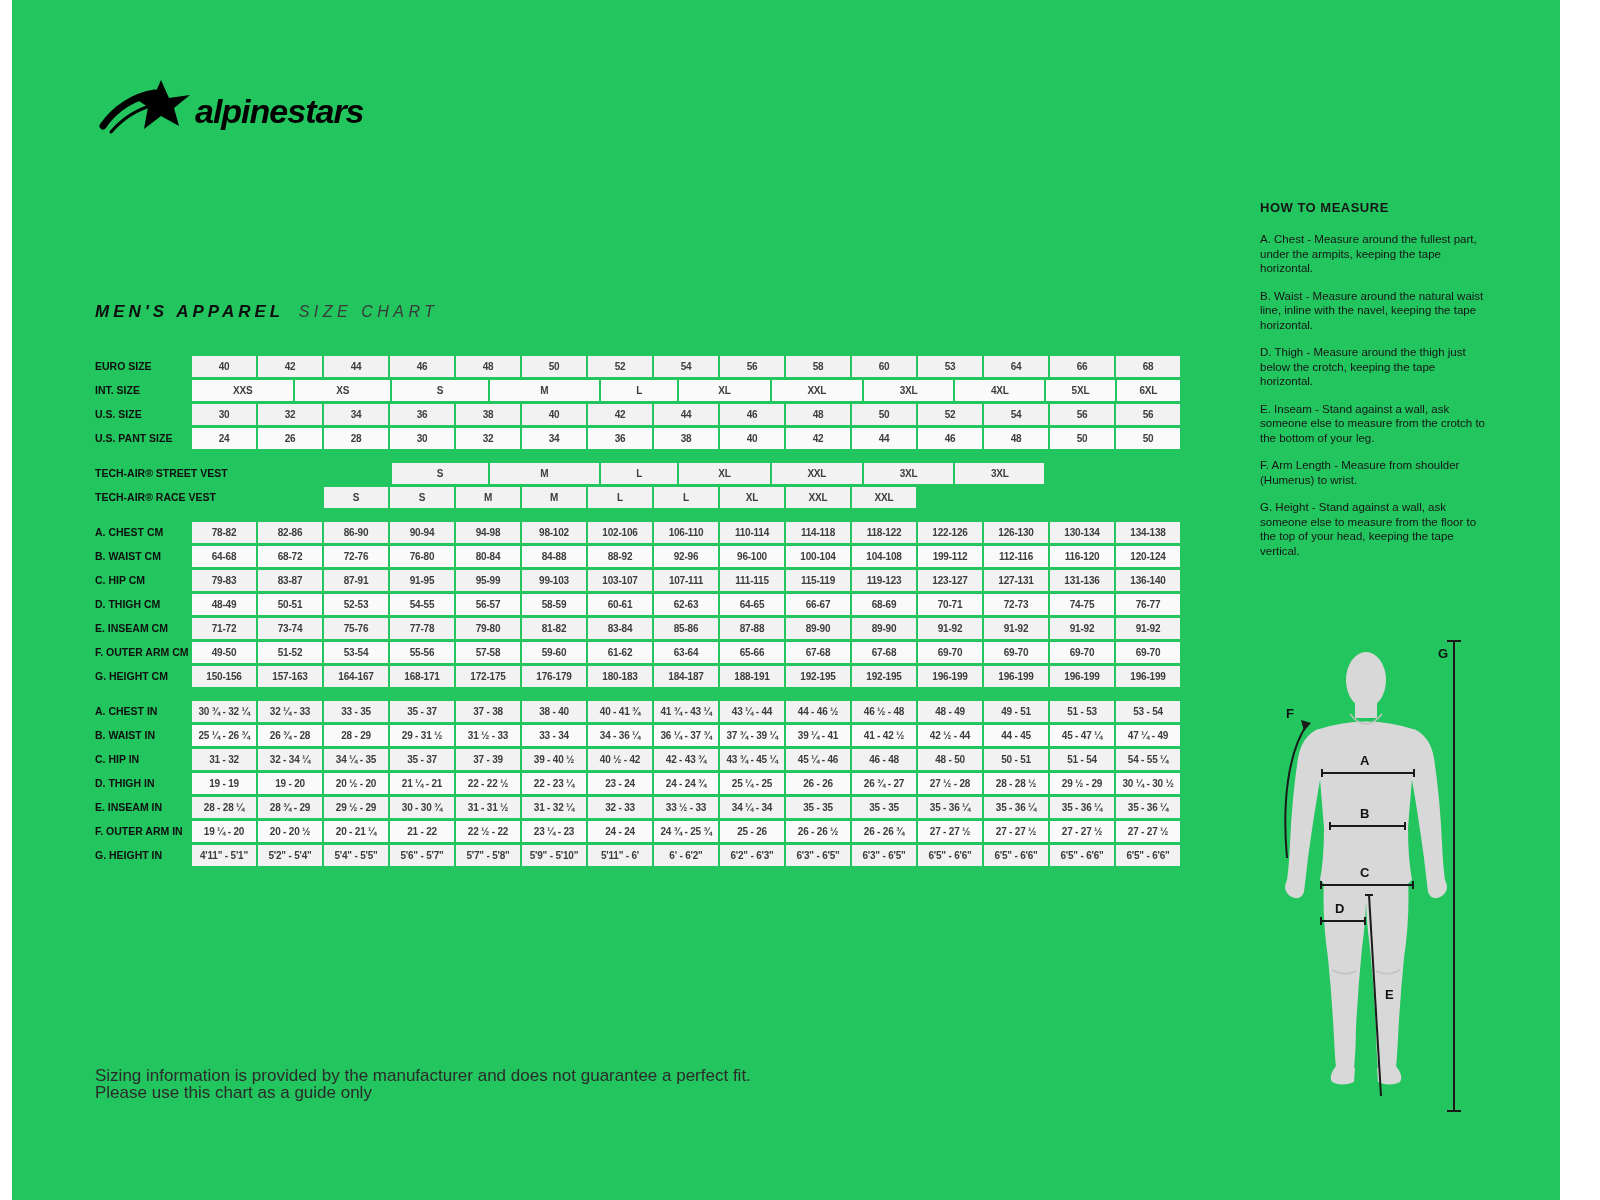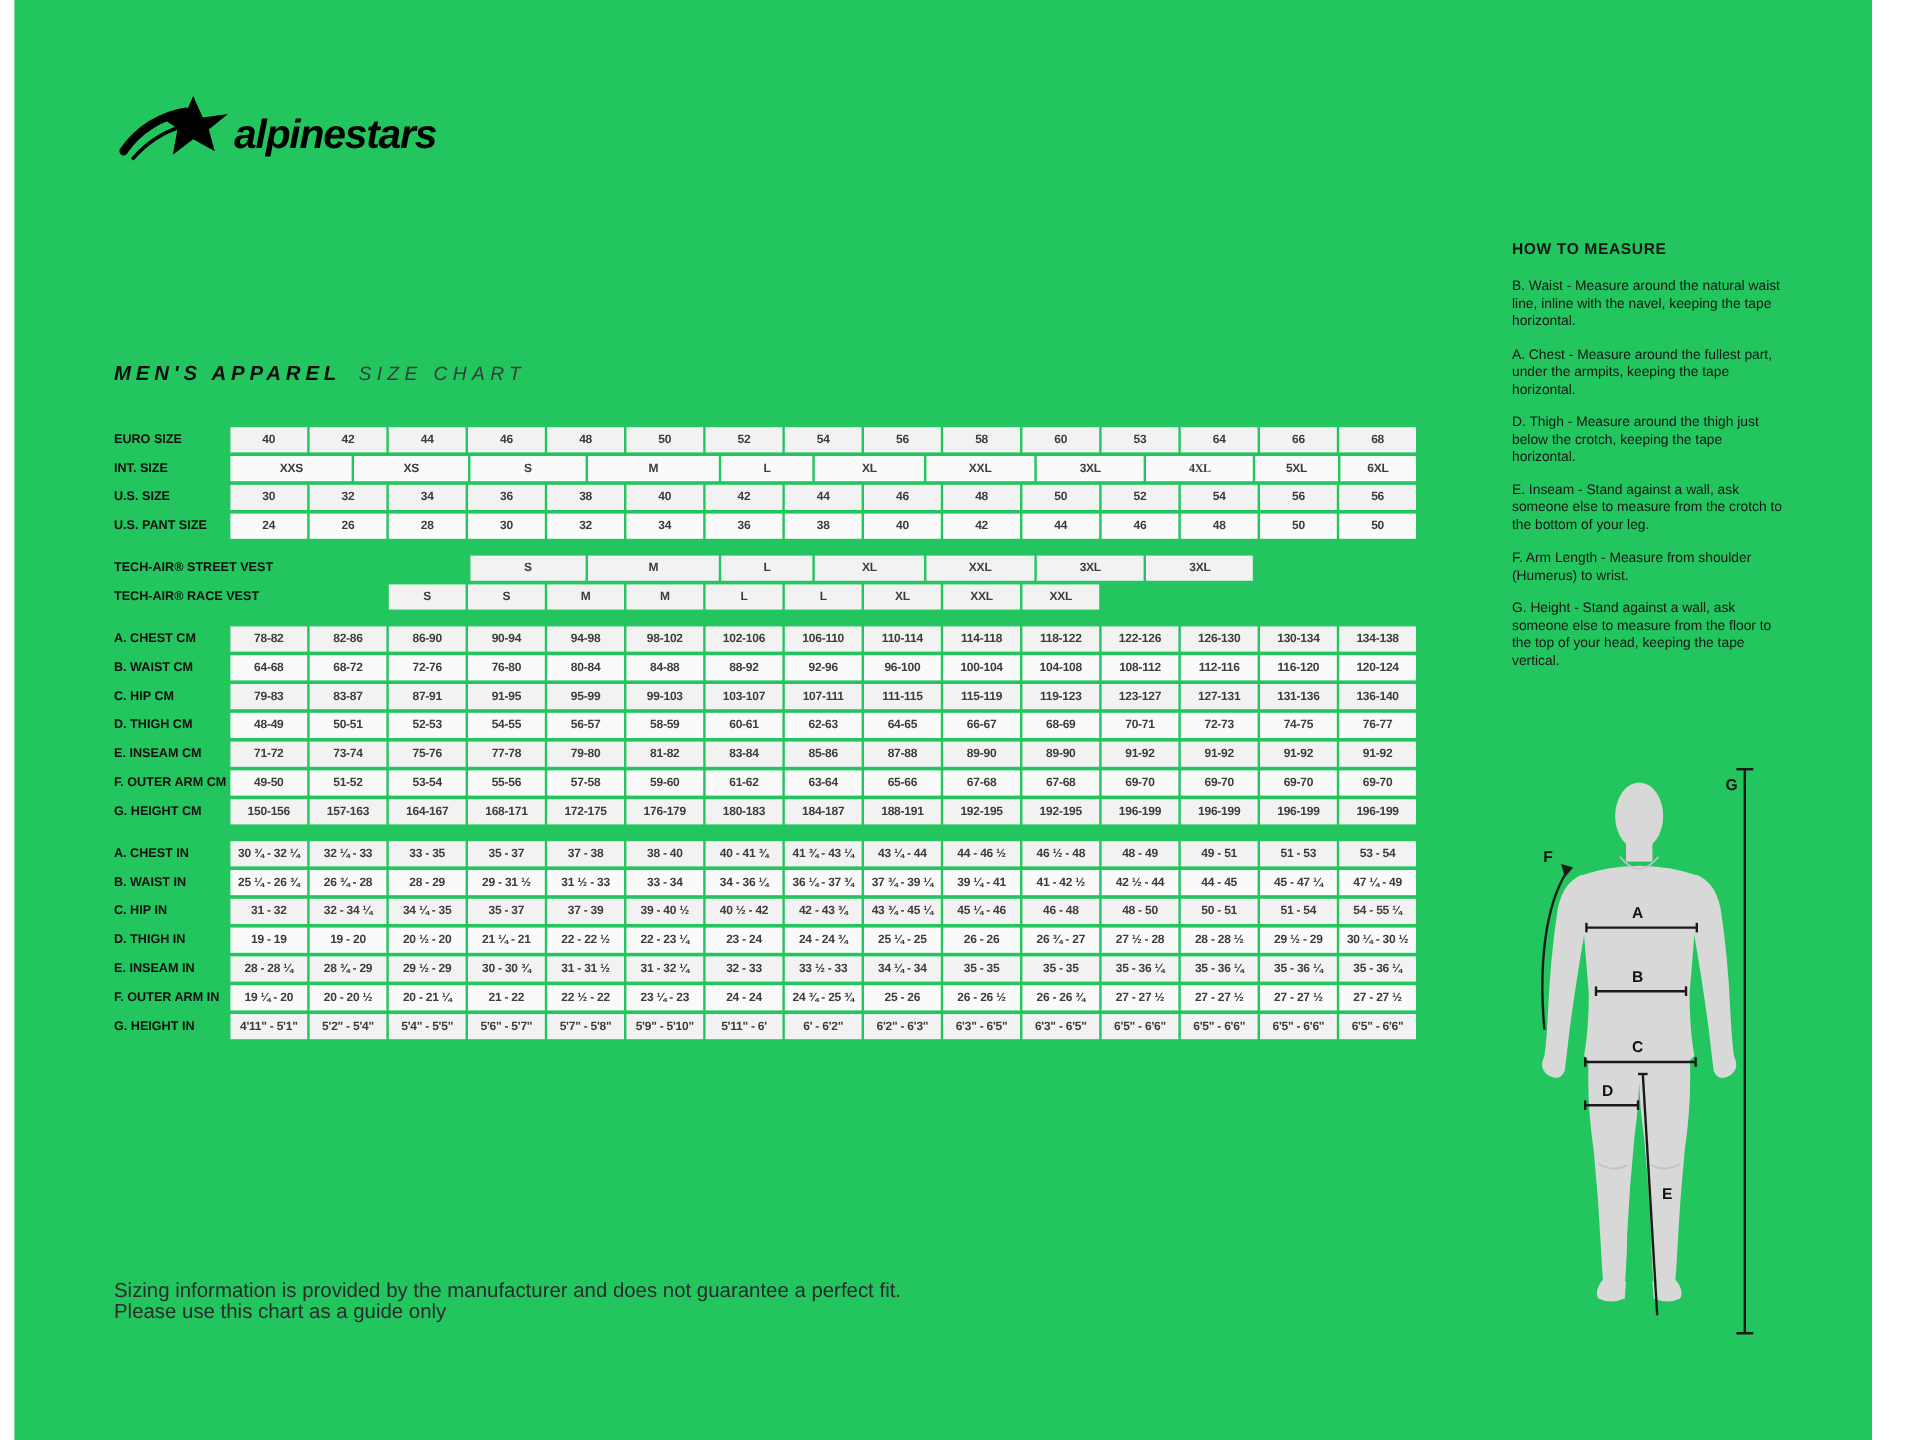--- a/index.html
+++ b/index.html
@@ -83,21 +83,21 @@
       <div class="trow">
         <div class="rlabel">INT. SIZE</div>
         <div class="cell shade-b" style="flex-grow: 104;">XXS</div>
         <div class="cell shade-b" style="flex-grow: 97;">XS</div>
         <div class="cell shade-b" style="flex-grow: 98;">S</div>
         <div class="cell shade-b" style="flex-grow: 112;">M</div>
         <div class="cell shade-b" style="flex-grow: 78;">L</div>
         <div class="cell shade-b" style="flex-grow: 93;">XL</div>
         <div class="cell shade-b" style="flex-grow: 92;">XXL</div>
         <div class="cell shade-b" style="flex-grow: 92;">3XL</div>
-        <div class="cell shade-b" style="flex-grow: 91; font-family: Liberation Serif, serif;">4XL</div>
+        <div class="cell shade-b" style="flex-grow: 91;">4XL</div>
         <div class="cell shade-b" style="flex-grow: 70;">5XL</div>
         <div class="cell shade-b" style="flex-grow: 65;">6XL</div>
       </div>
       <div class="trow">
         <div class="rlabel">U.S. SIZE</div>
         <div class="cell shade-a">30</div>
         <div class="cell shade-a">32</div>
         <div class="cell shade-a">34</div>
         <div class="cell shade-a">36</div>
         <div class="cell shade-a">38</div>
@@ -186,21 +186,21 @@
         <div class="cell shade-b">68-72</div>
         <div class="cell shade-b">72-76</div>
         <div class="cell shade-b">76-80</div>
         <div class="cell shade-b">80-84</div>
         <div class="cell shade-b">84-88</div>
         <div class="cell shade-b">88-92</div>
         <div class="cell shade-b">92-96</div>
         <div class="cell shade-b">96-100</div>
         <div class="cell shade-b">100-104</div>
         <div class="cell shade-b">104-108</div>
-        <div class="cell shade-b">108-112</div>
+        <div class="cell shade-b">199-112</div>
         <div class="cell shade-b">112-116</div>
         <div class="cell shade-b">116-120</div>
         <div class="cell shade-b">120-124</div>
       </div>
       <div class="trow">
         <div class="rlabel">C. HIP CM</div>
         <div class="cell shade-a">79-83</div>
         <div class="cell shade-a">83-87</div>
         <div class="cell shade-a">87-91</div>
         <div class="cell shade-a">91-95</div>
@@ -412,22 +412,22 @@
         <div class="cell shade-a">6'5" - 6'6"</div>
         <div class="cell shade-a">6'5" - 6'6"</div>
         <div class="cell shade-a">6'5" - 6'6"</div>
         <div class="cell shade-a">6'5" - 6'6"</div>
       </div>
     </div>
 
   <div class="measure">
     <h3>HOW TO MEASURE</h3>
     <div>
+        <p>A. Chest - Measure around the fullest part, under the armpits, keeping the tape horizontal.</p>
         <p>B. Waist - Measure around the natural waist line, inline with the navel, keeping the tape horizontal.</p>
-        <p>A. Chest - Measure around the fullest part, under the armpits, keeping the tape horizontal.</p>
         <p>D. Thigh - Measure around the thigh just below the crotch, keeping the tape horizontal.</p>
         <p>E. Inseam - Stand against a wall, ask someone else to measure from the crotch to the bottom of your leg.</p>
         <p>F. Arm Length - Measure from shoulder (Humerus) to wrist.</p>
         <p>G. Height - Stand against a wall, ask someone else to measure from the floor to the top of your head, keeping the tape vertical.</p>
       </div>
   </div>
 
   <svg class="diagram" viewBox="0 0 330 505">
     <g fill="#d8d8d8">
       <ellipse cx="124" cy="62" rx="20" ry="28"></ellipse>

